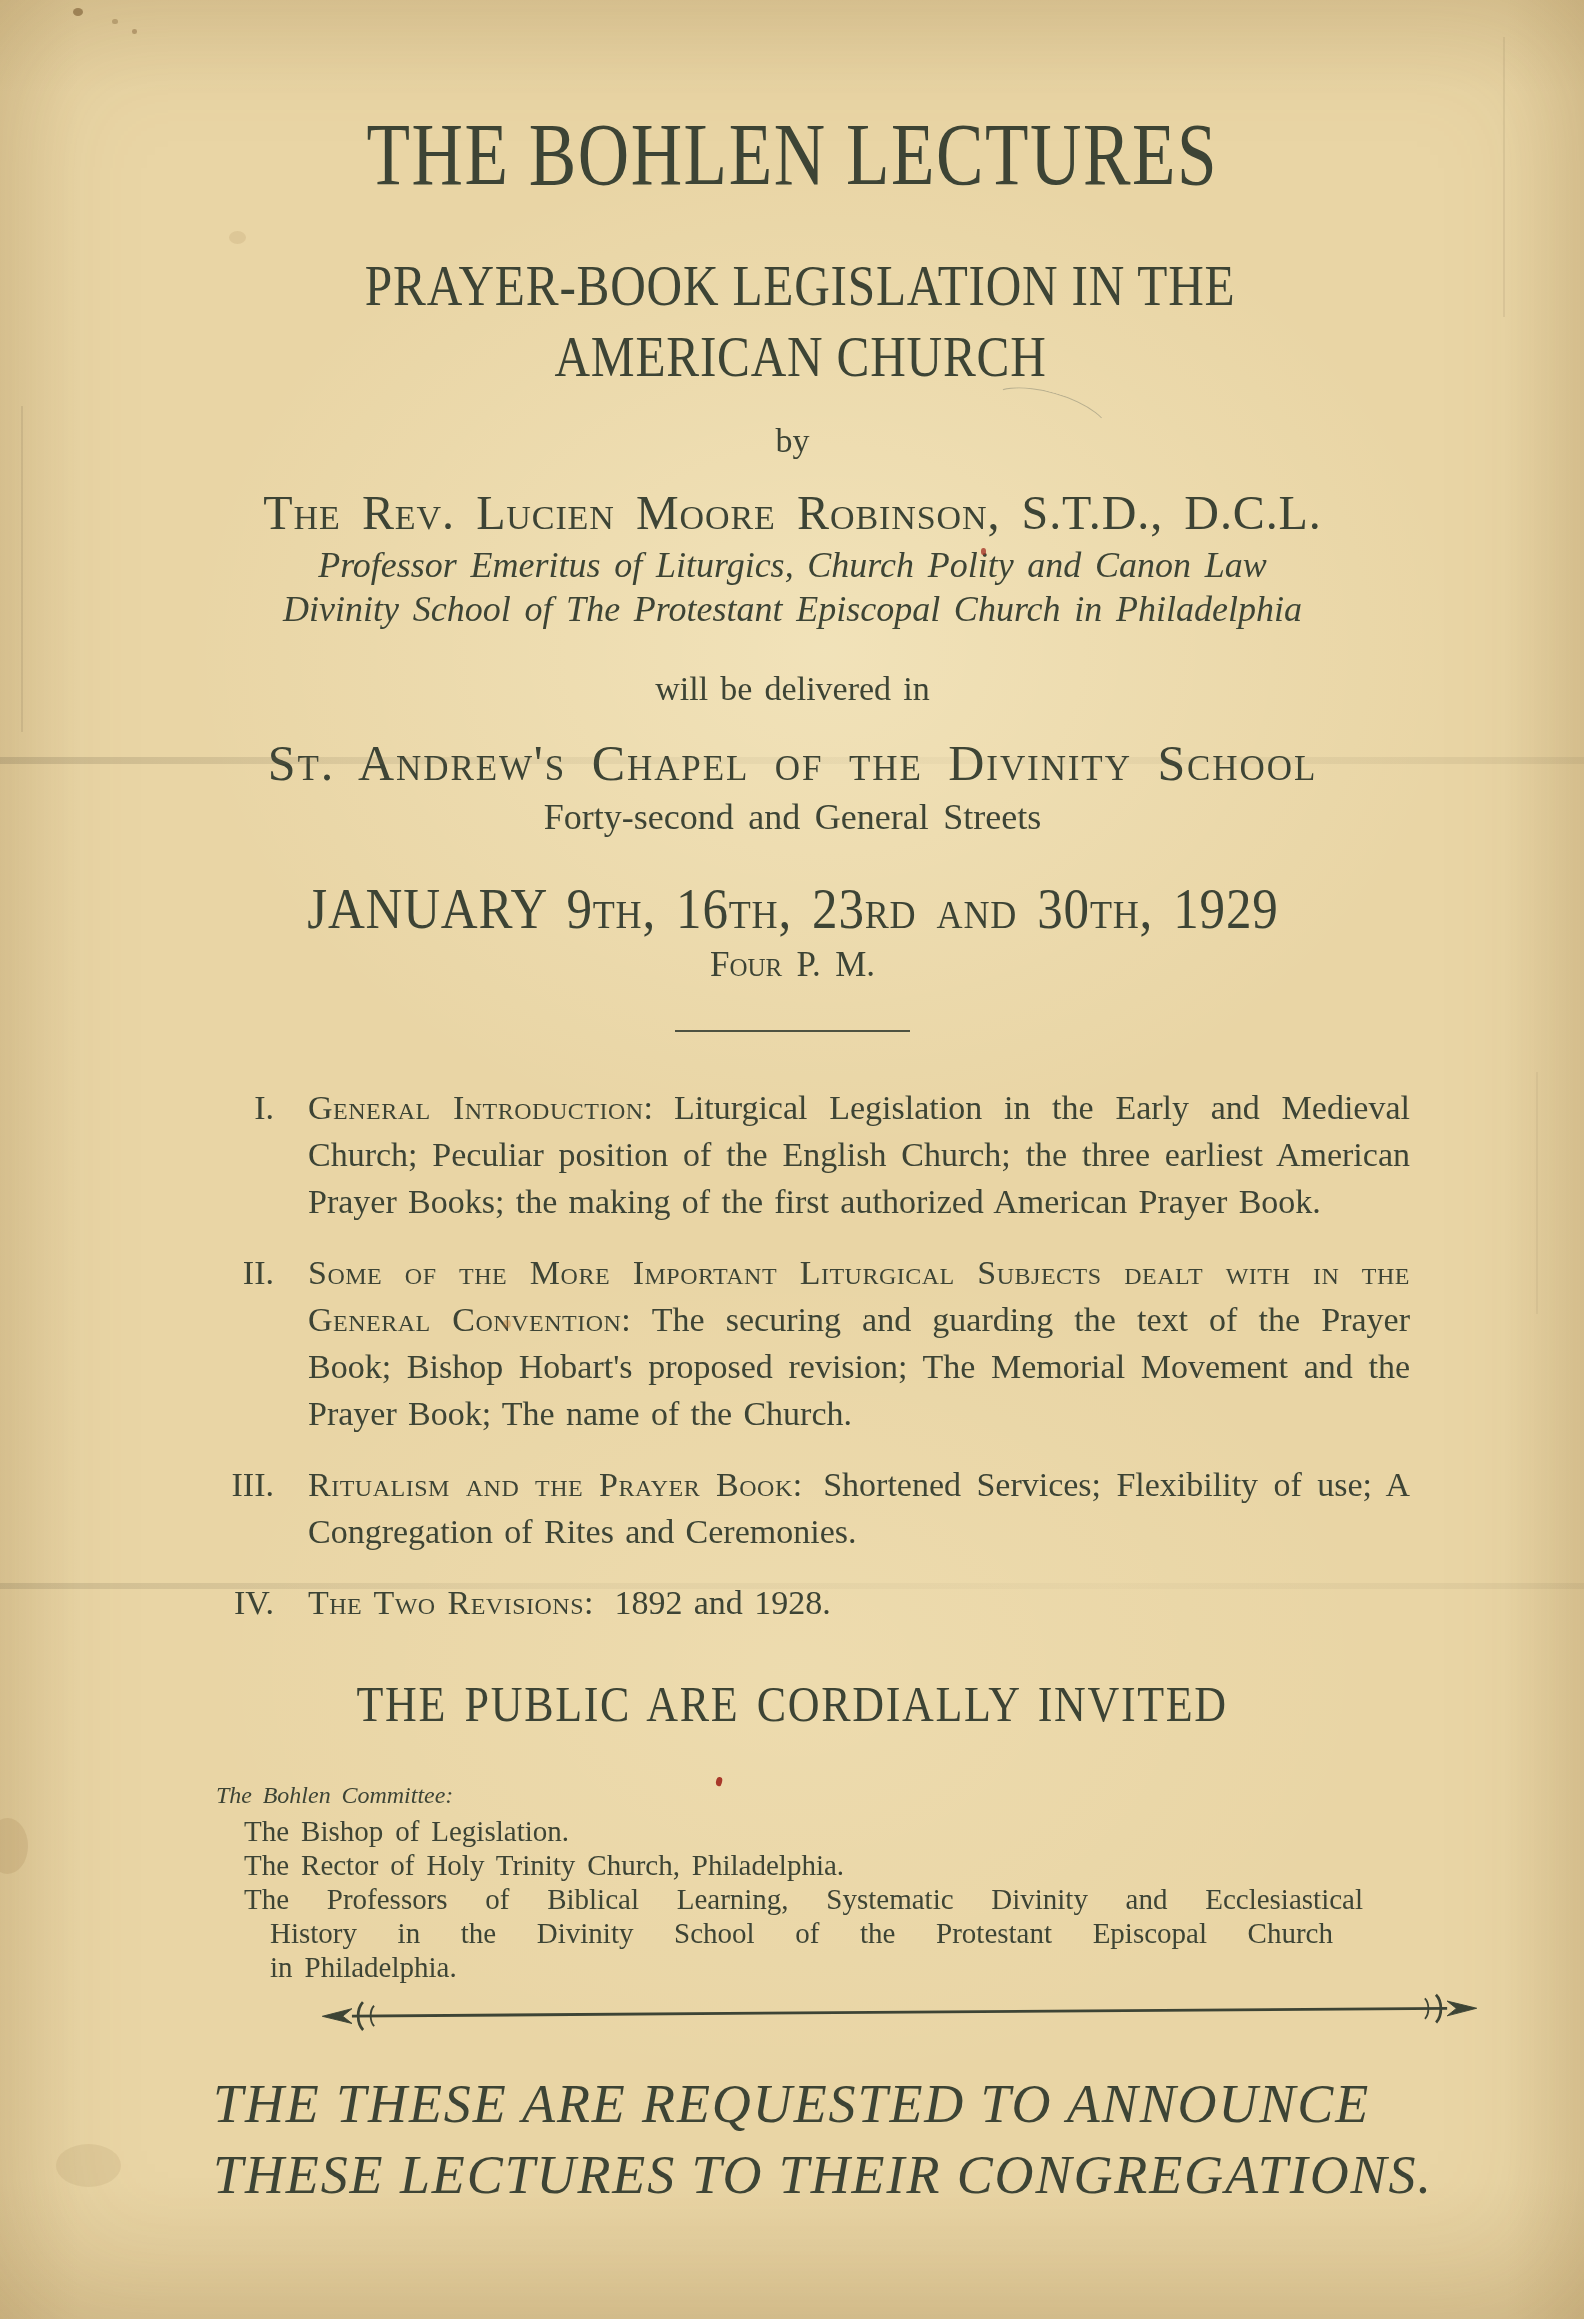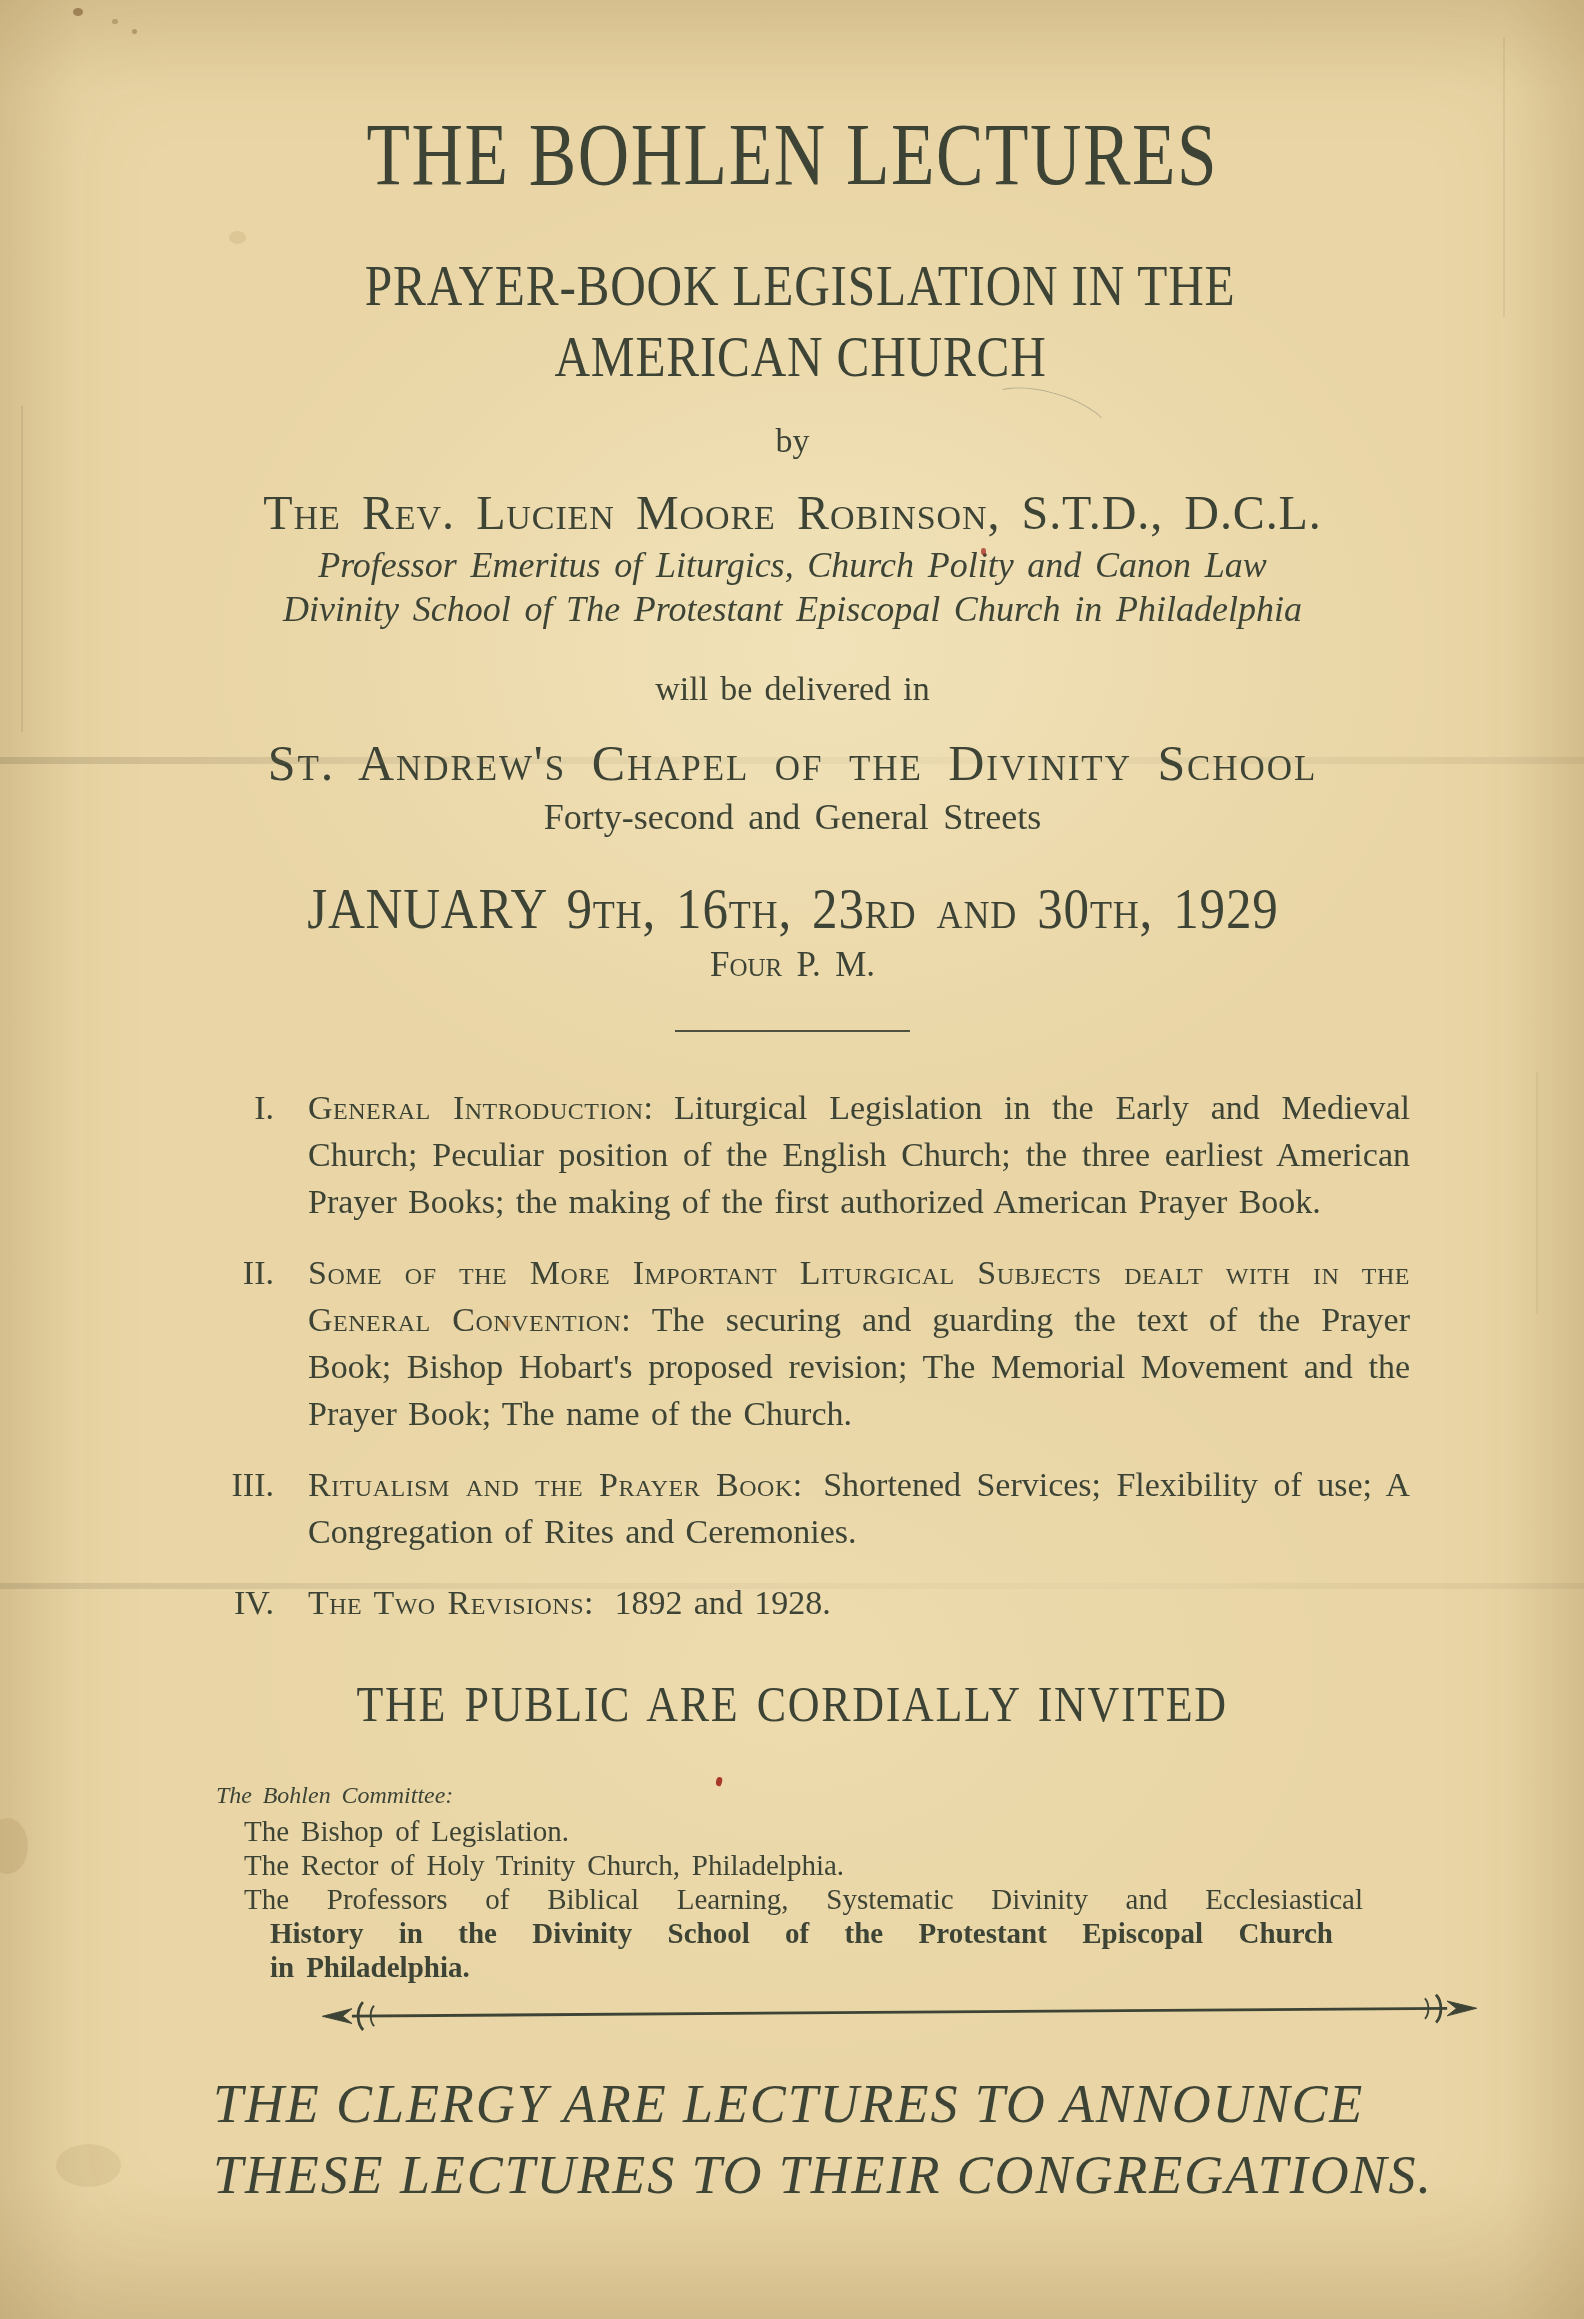--- a/index.html
+++ b/index.html
@@ -73,21 +73,21 @@
   .lecture-body{flex:1;padding-left:34px;text-align:justify;word-spacing:2.8px;}
   .lecture-heading{font-variant-caps:small-caps;margin-right:20.5px;letter-spacing:0.5px;}
   
   .invitation{margin-top:48px;font-size:50px;line-height:60px;white-space:nowrap;text-align:center;}
   .invitation-inner{display:inline-block;transform:scaleX(.88);transform-origin:center;letter-spacing:1.9px;word-spacing:5.6px;}
   
   .committee{margin:43px 214px 0 216px;text-align:left;}
   .committee-label{font-style:italic;font-size:24px;line-height:37px;word-spacing:4.7px;}
   .committee-line{font-size:29px;line-height:34px;word-spacing:4.7px;}
   .ind1{margin-left:28px;}
-  .ind2{margin-left:54px;font-weight:bold;}
+  .ind2{margin-left:54px;}
   .stretch3{width:1119px;text-align:justify;text-align-last:justify;}
   .stretch4{width:1063px;text-align:justify;text-align-last:justify;}
   
   .divider{margin:7.5px 0 0 213px;width:1167px;transform:rotate(-.4deg);}
   .footer-notice{margin:37px 188px 0 213px;font-style:italic;font-size:54px;line-height:71px;
      text-align:justify;letter-spacing:1.9px;}
   .footer-line{text-align:justify;text-align-last:justify;white-space:nowrap;display:flex;justify-content:space-between;}
   .footer-line span{flex:none;}
 </style>
 </head>
@@ -191,21 +191,21 @@
       <path d="M58 12 C53 17 53 29 58 34" fill="none" stroke-width="2"></path>
       <path d="M1250 23 L1218 15 L1228 23 L1218 31 Z" stroke-width="1"></path>
       <path d="M1206 8 C1213 15 1213 31 1206 38" fill="none" stroke-width="3"></path>
       <path d="M1194 12 C1199 17 1199 29 1194 34" fill="none" stroke-width="2"></path>
     </g>
   </svg>
 
   
   <div class="footer-notice">
     <div class="footer-line">
-      <span>THE CLERGY ARE LECTURES TO ANNOUNCE</span>
+      <span>THE THESE ARE REQUESTED TO ANNOUNCE</span>
     </div>
     <div class="footer-line">
       <span>THESE LECTURES TO THEIR CONGREGATIONS.</span>
     </div>
   </div>
 
 </div>
 
 
 </body></html>

